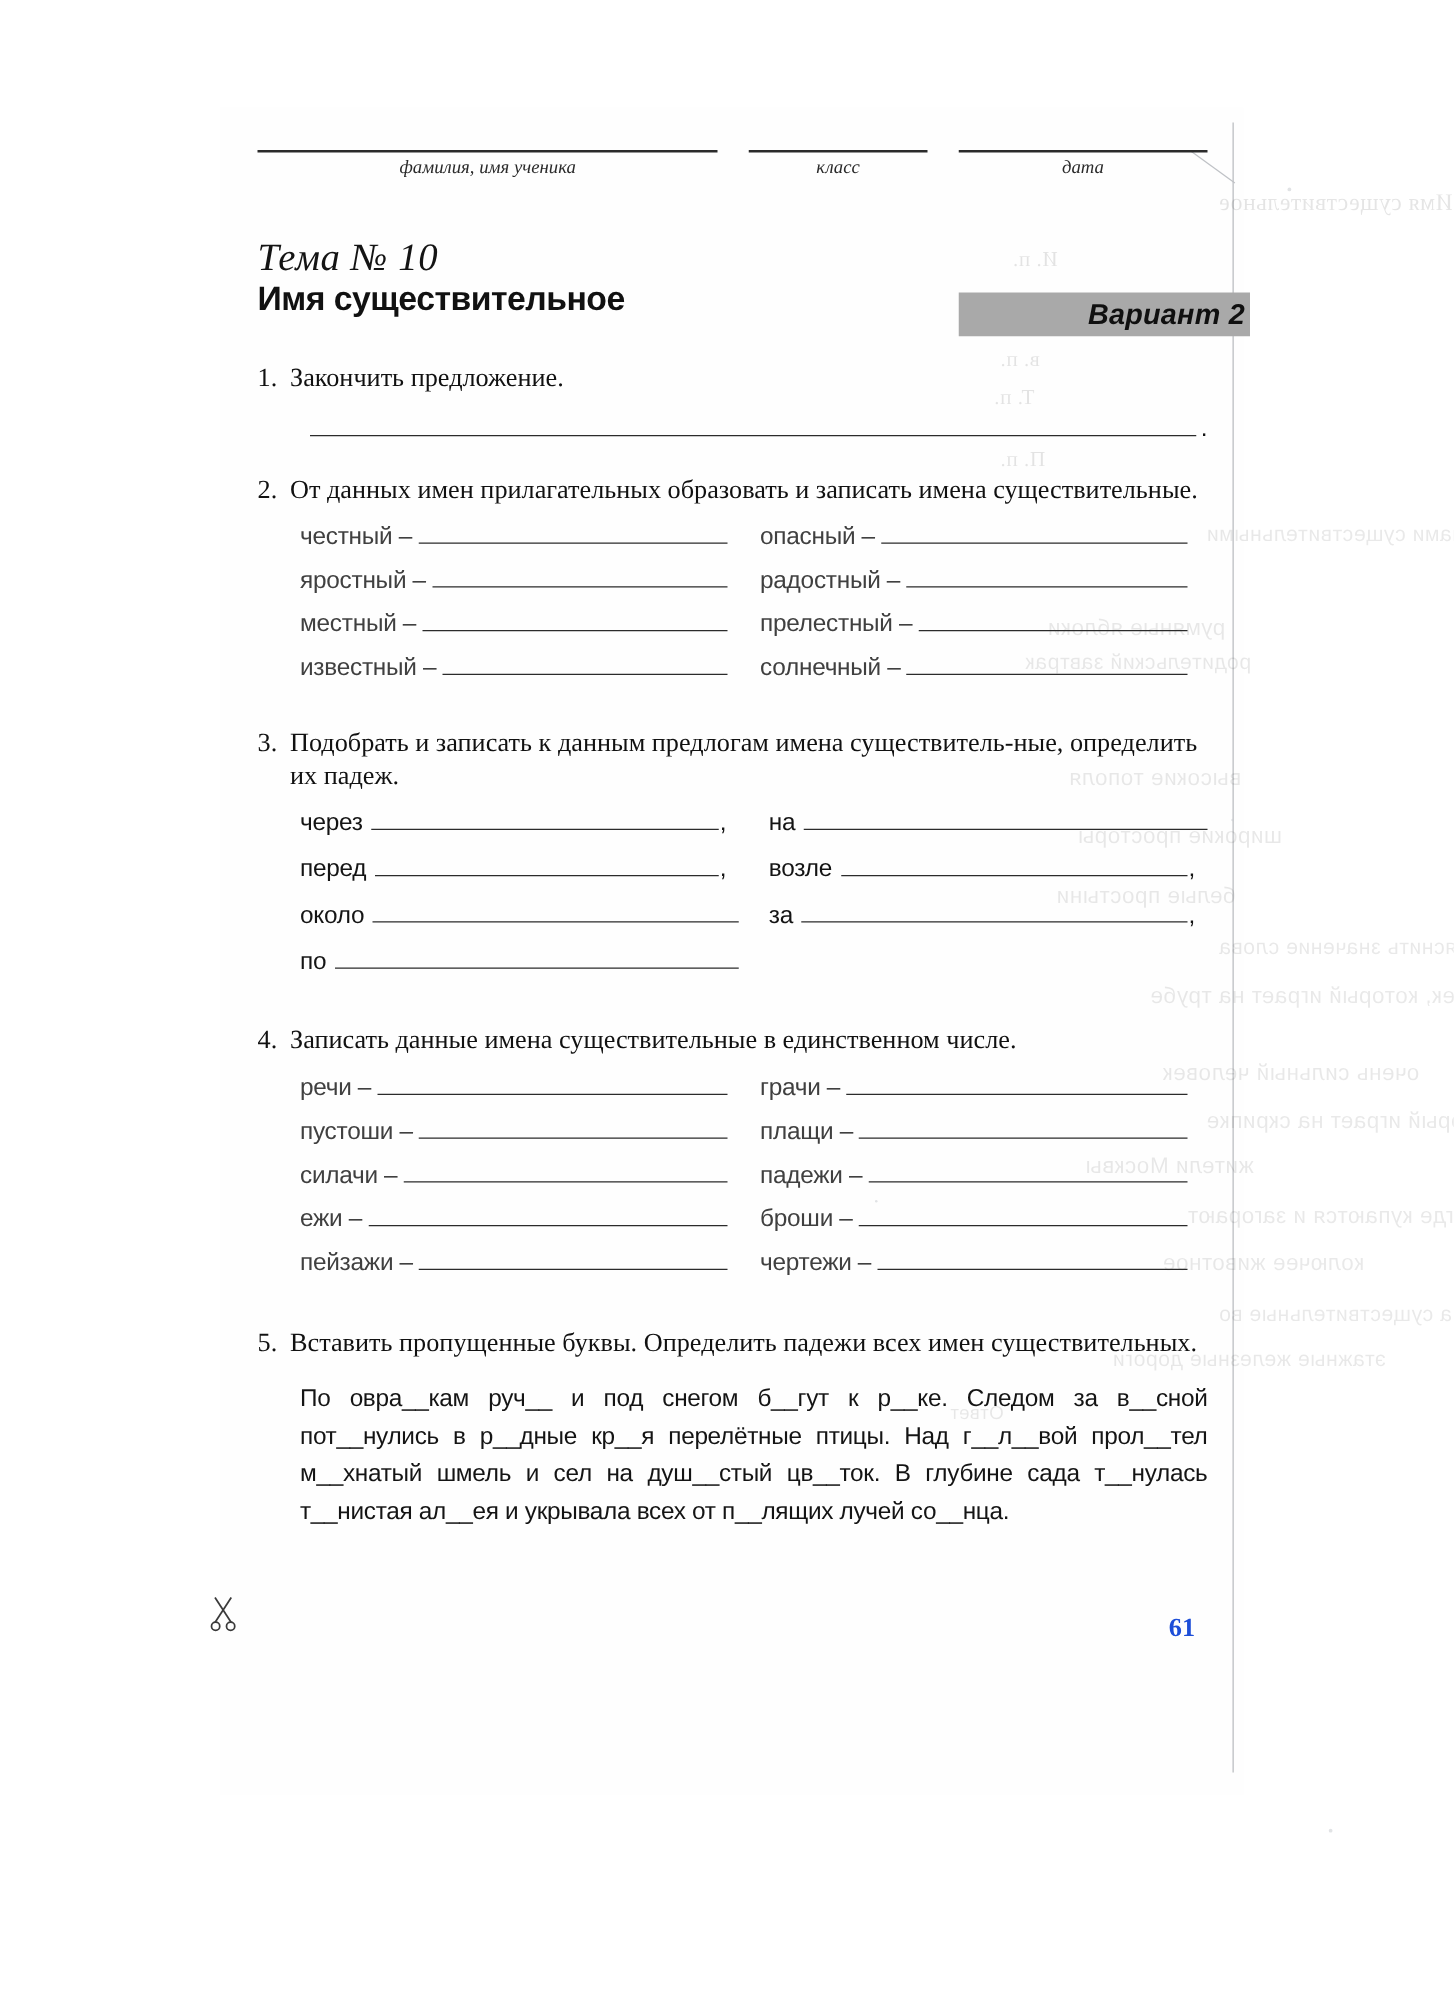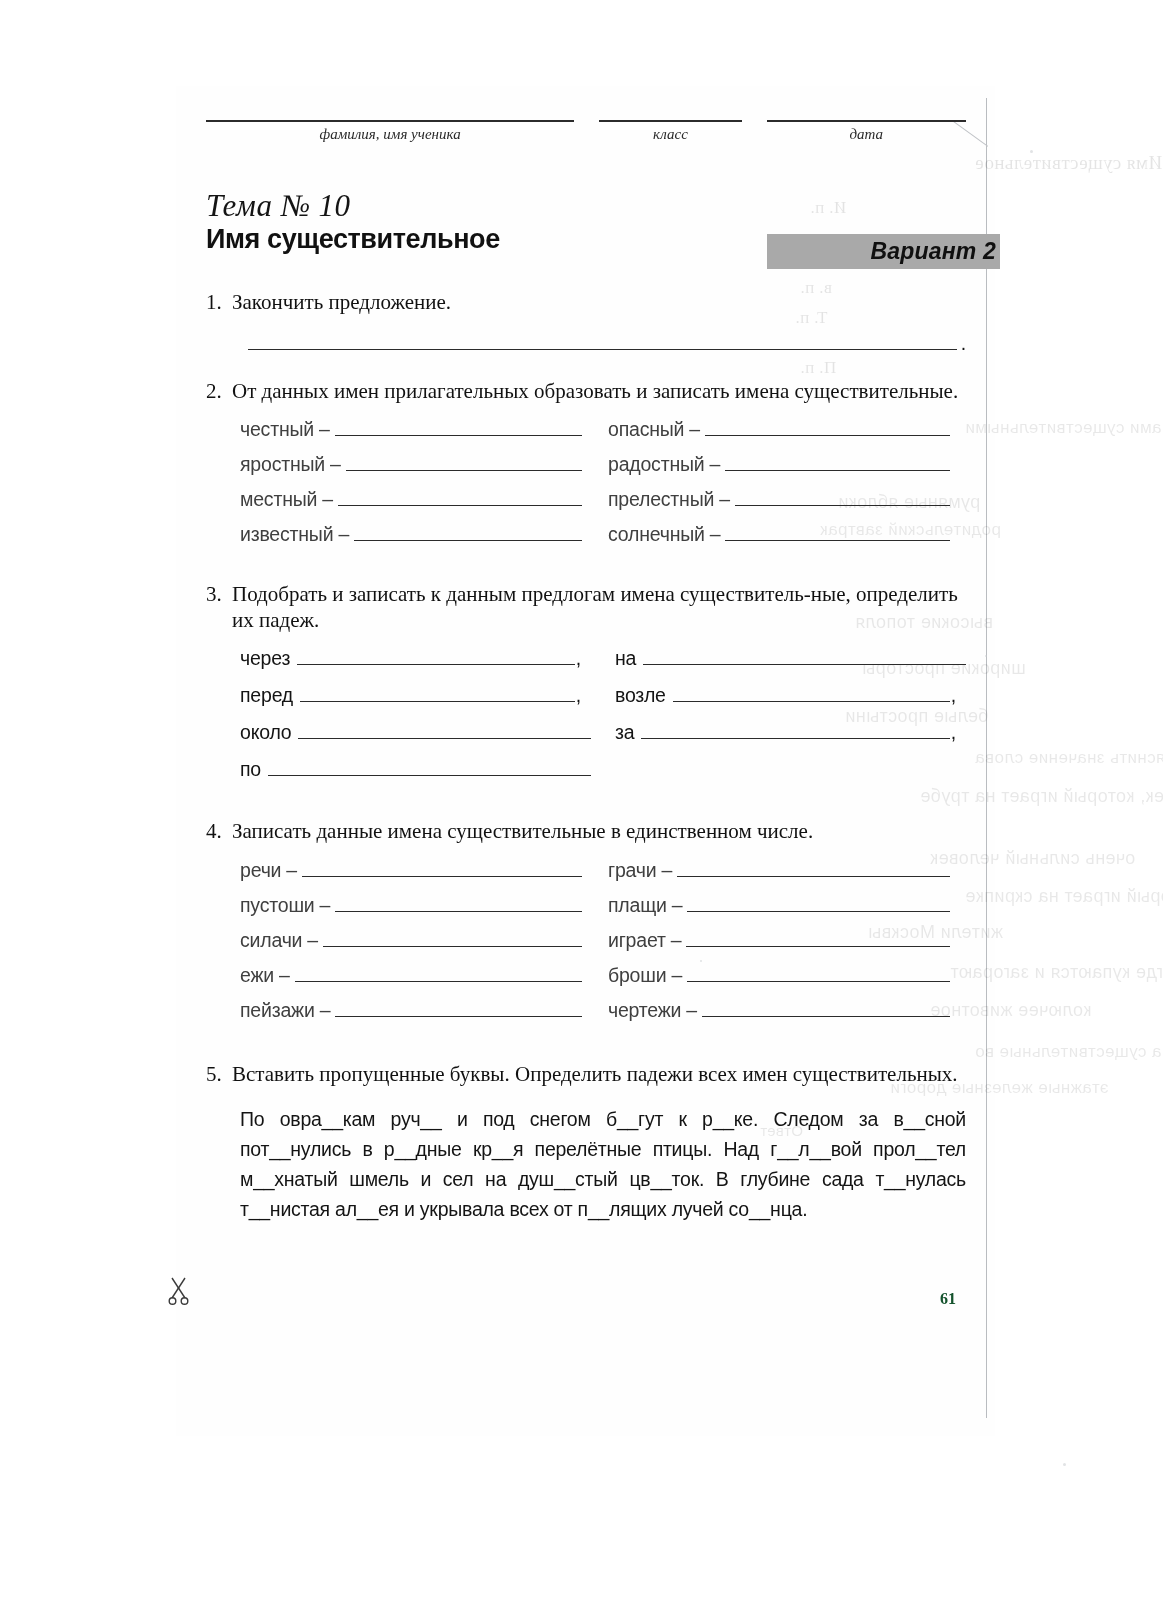--- a/index.html
+++ b/index.html
@@ -260,22 +260,22 @@
     width: 726px;
   }
 
   
   #page-number {
     position: absolute;
     right: 10px;
     top: 1170px;
     font-family: "Liberation Serif", serif;
     font-weight: bold;
-    font-size: 16px;
-    color: #14532d;
+    font-size: 21px;
+    color: #1d4ed8;
   }
 </style>
 </head>
 <body>
 
 <div id="scan-page">
   <div id="paper-sheet"></div>
   <div id="page-edge-right"></div>
   <div id="page-corner-cut"></div>
   <div id="cut-line"></div>
@@ -467,21 +467,21 @@
           <span class="word">плащи</span>
           <span class="dash">–</span>
           <span class="blank"></span>
         </div>
         <div class="pair-row">
           <span class="word">силачи</span>
           <span class="dash">–</span>
           <span class="blank"></span>
         </div>
         <div class="pair-row">
-          <span class="word">играет</span>
+          <span class="word">падежи</span>
           <span class="dash">–</span>
           <span class="blank"></span>
         </div>
         <div class="pair-row">
           <span class="word">ежи</span>
           <span class="dash">–</span>
           <span class="blank"></span>
         </div>
         <div class="pair-row">
           <span class="word">броши</span>

